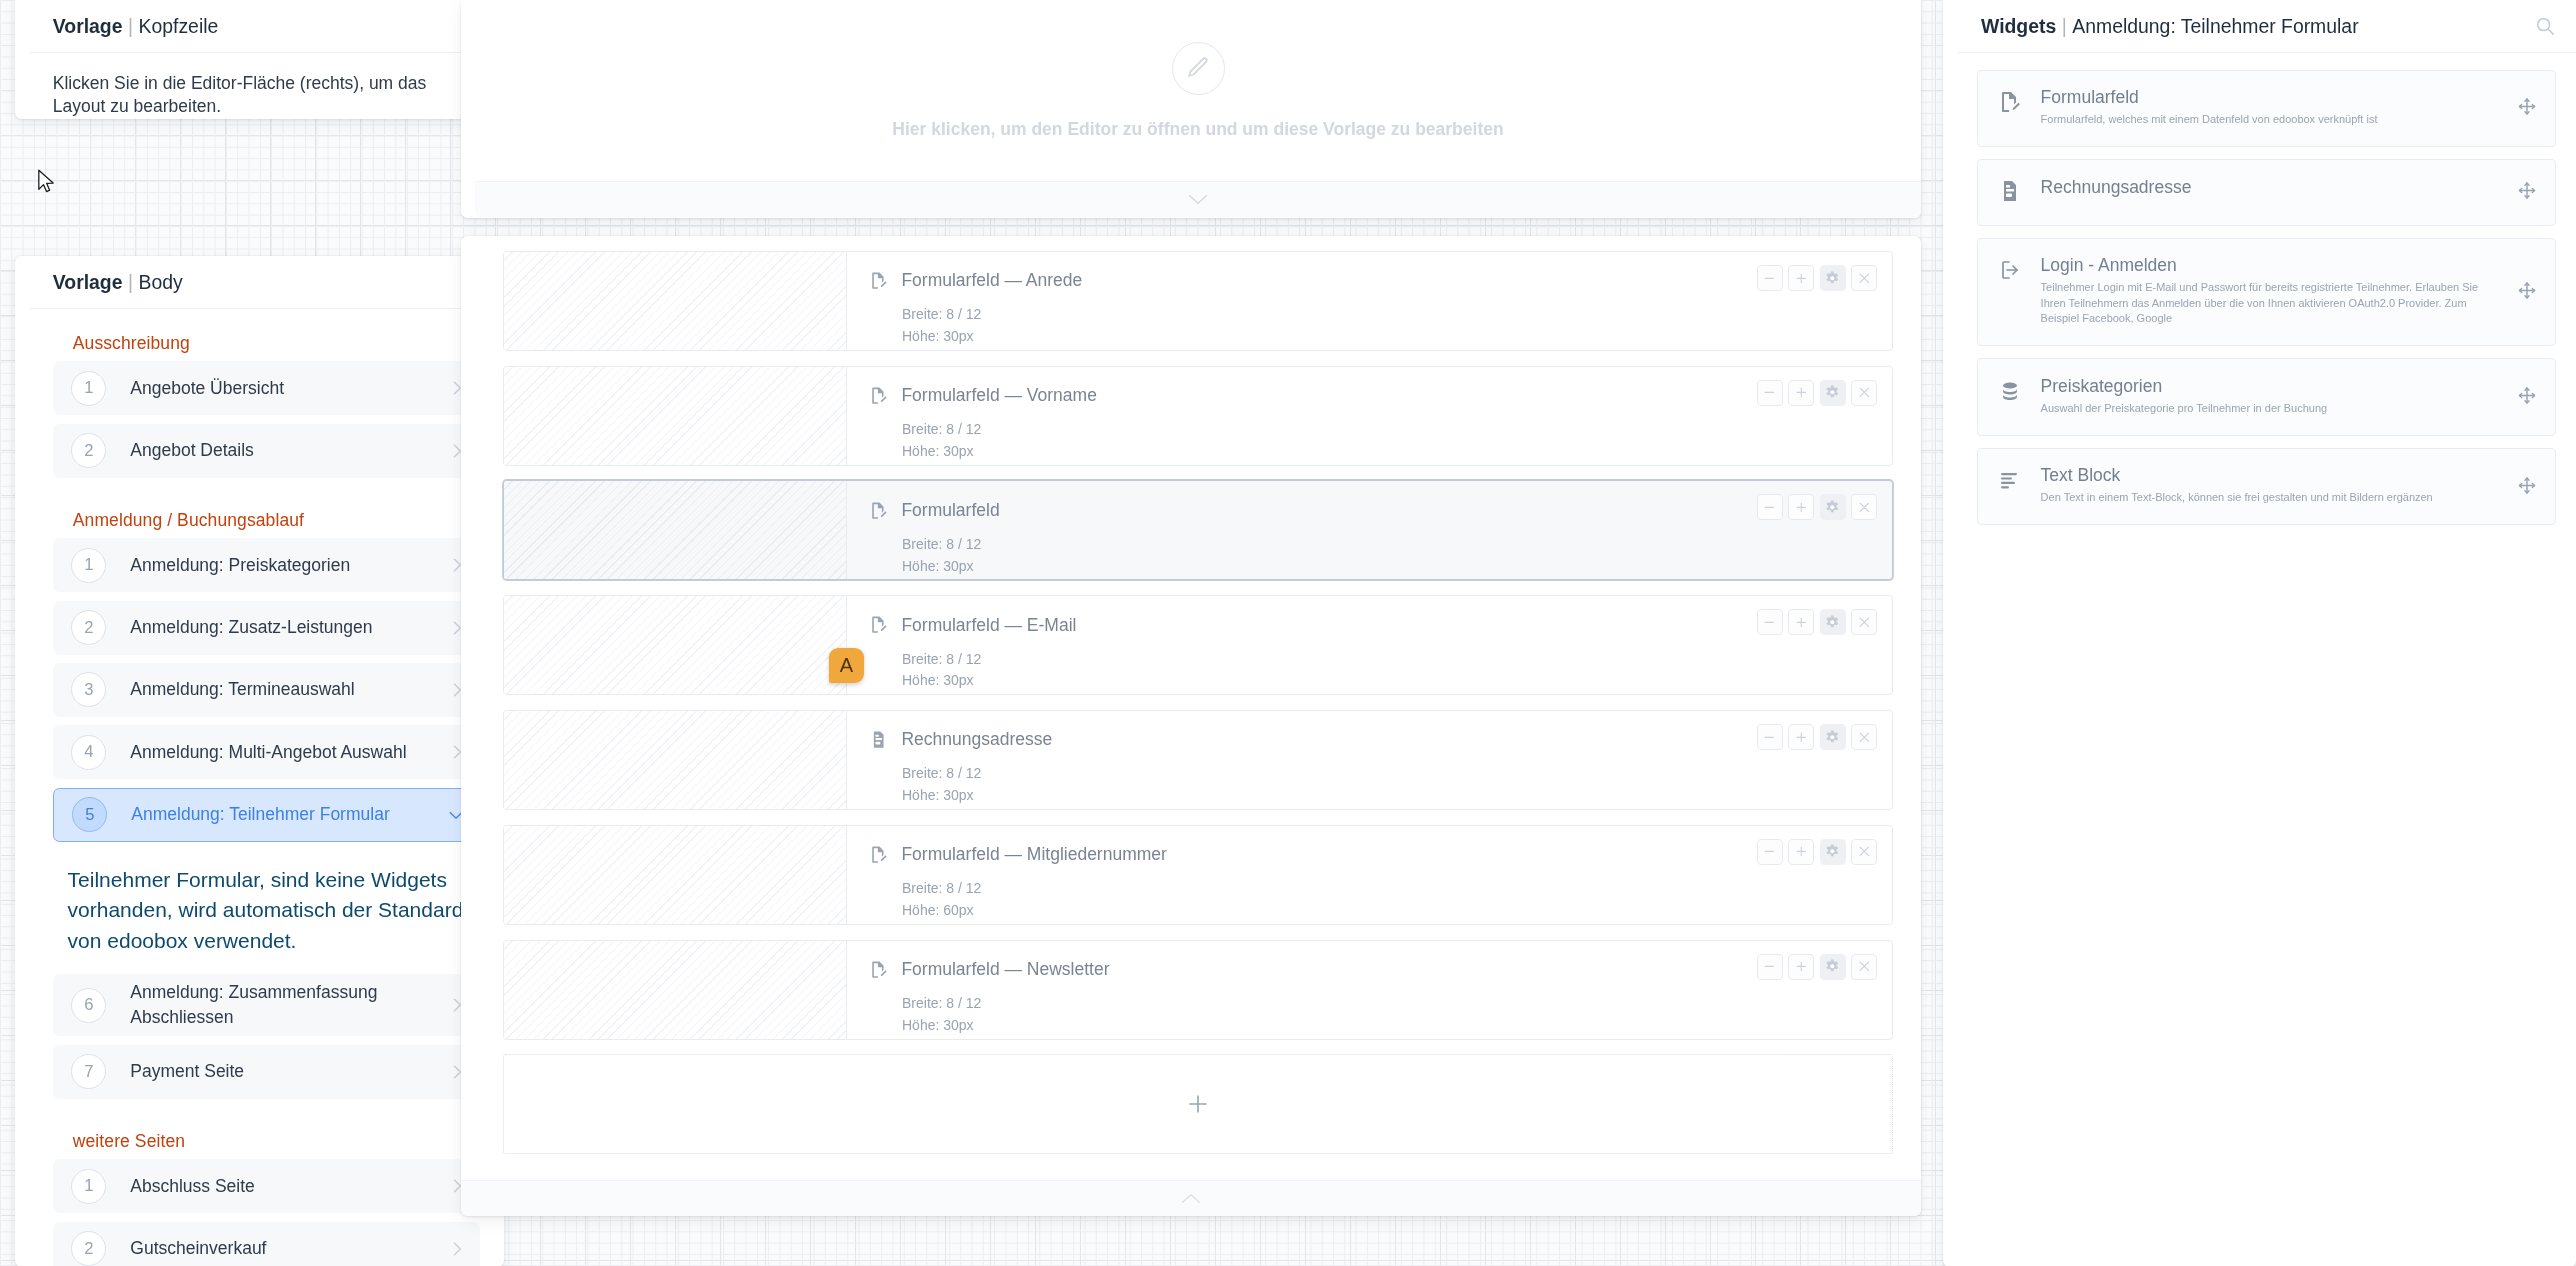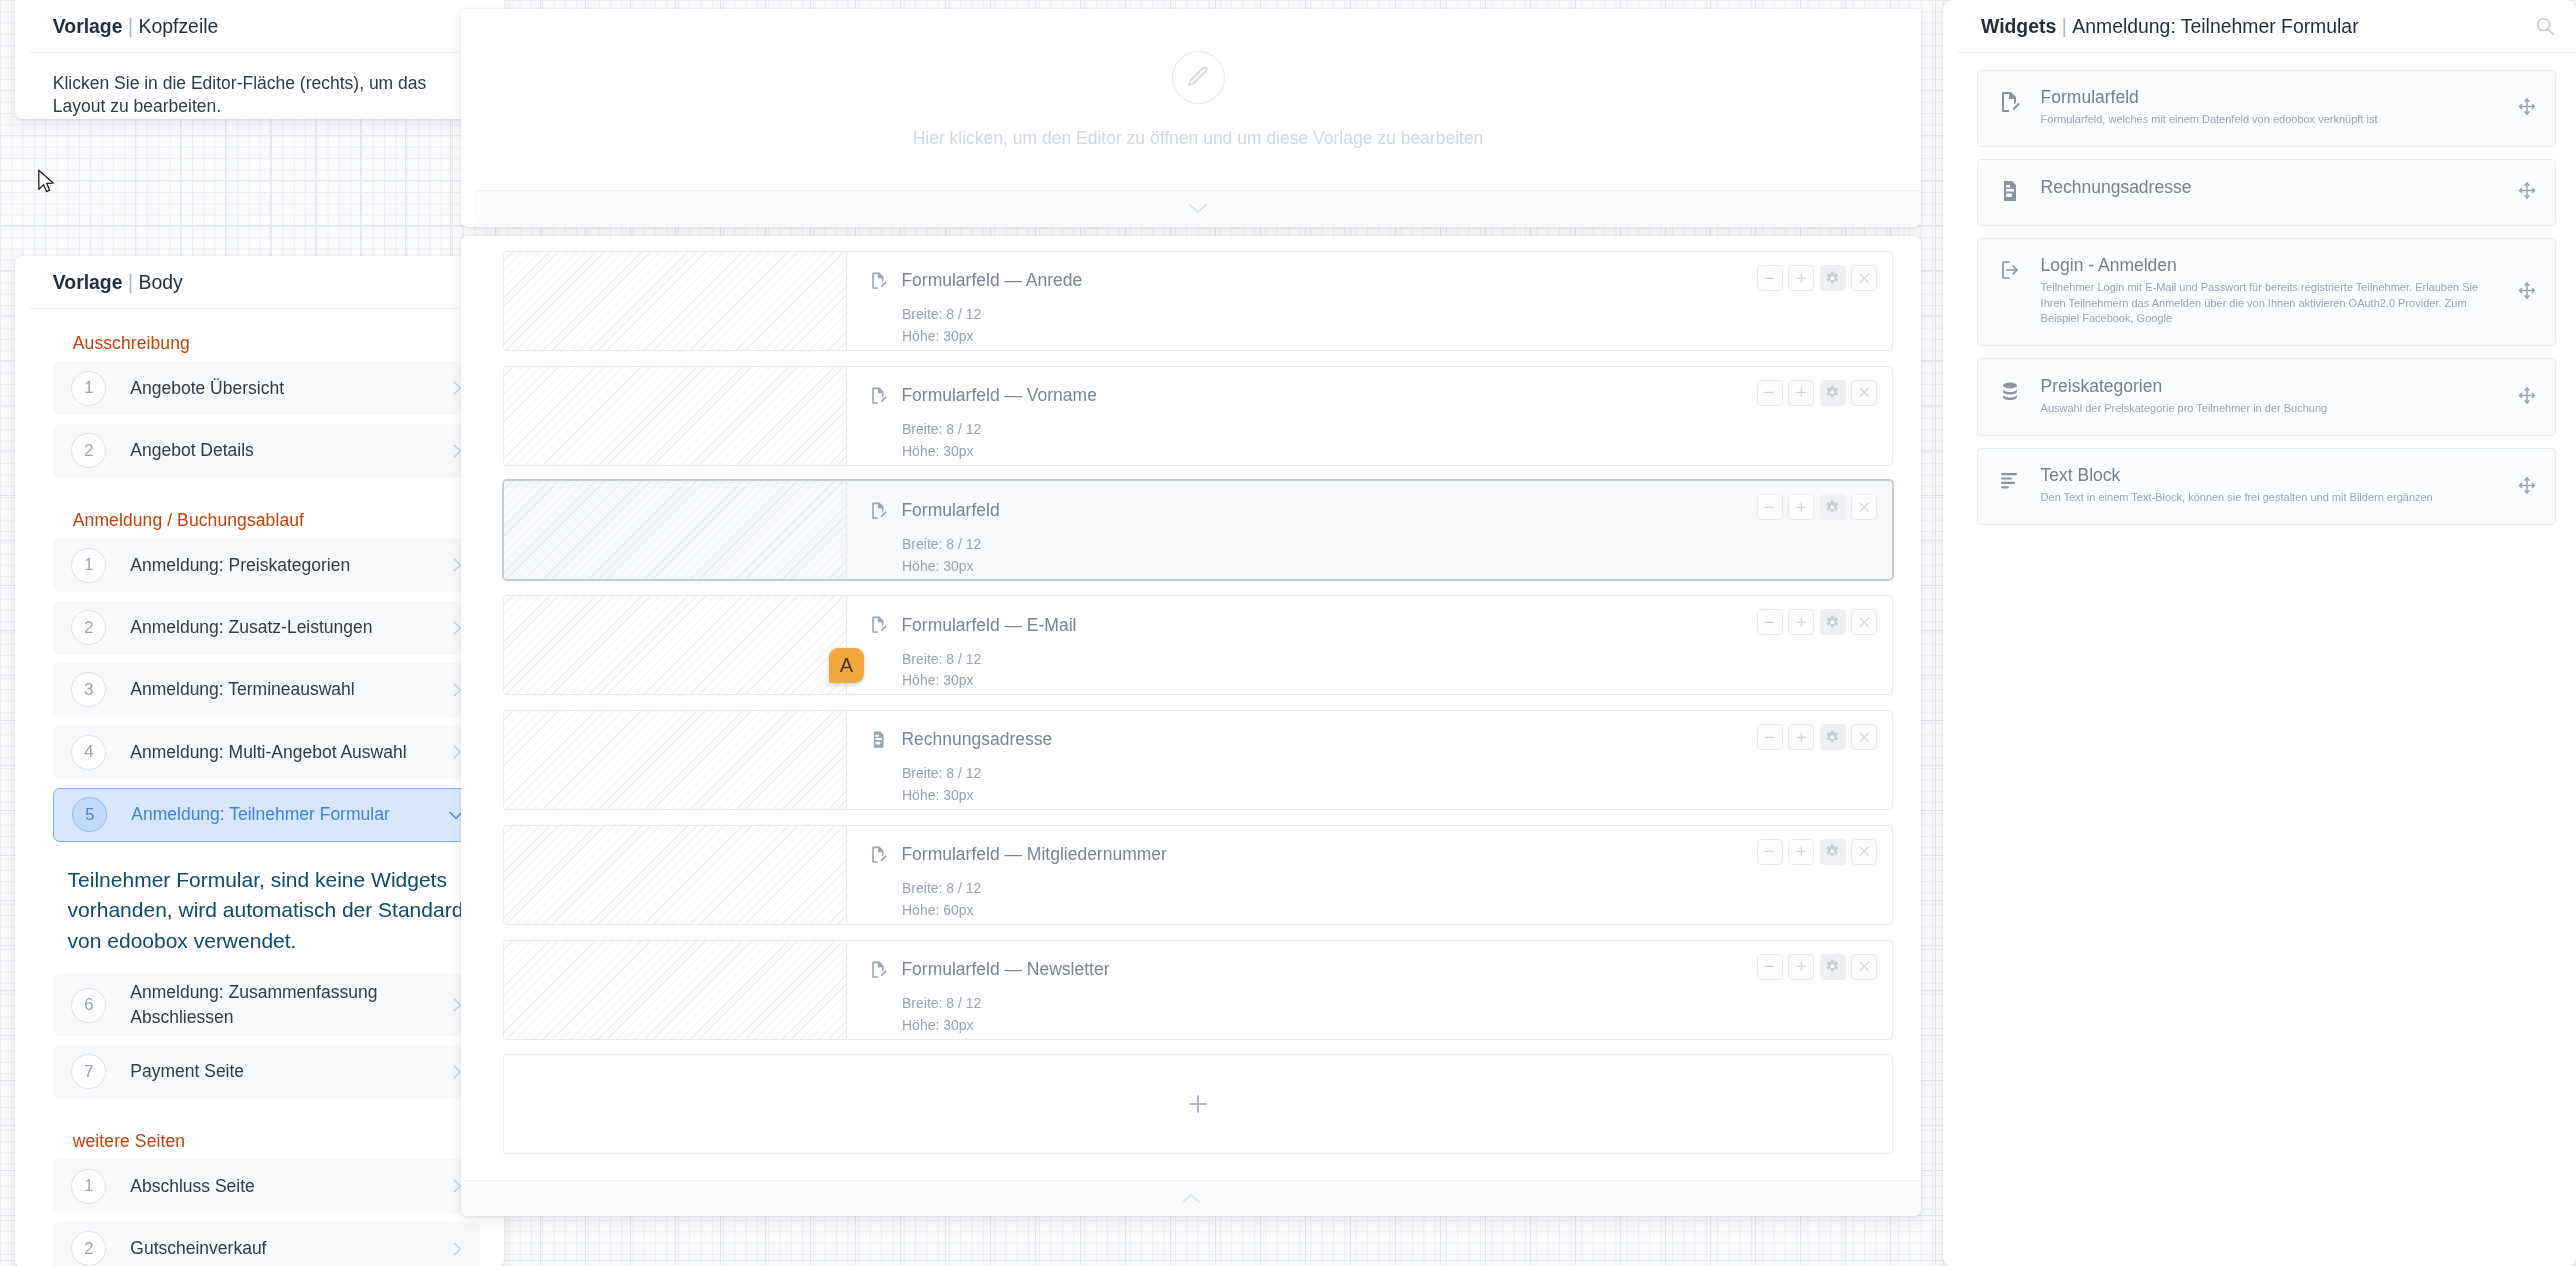--- a/index.html
+++ b/index.html
@@ -90,21 +90,21 @@
   .nav-item.active .num { background: #c1dafd; border-color: #8fbcf8; color: #4a7fc9; }
   .nav-item.active .label { color: #3d80e8; }
   .nav-item.active .chev { color: #4a88e6; }
   .nav-note {
     font-size: 21px; line-height: 1.45;
     color: #0c4a6e;
     padding: 14.8px 3.7px 18.5px 14.8px;
   }
 
   
-  #previewcard { left: 461px; top: 9px; width: 1460px; height: 218px; border-top-left-radius:0;border-top-right-radius:0;}
+  #previewcard { left: 461px; top: 0px; width: 1460px; height: 218px; border-top-left-radius:0;border-top-right-radius:0;font-weight:bold;}
   #previewcard .inner {
     height: 181px;
     display: flex; flex-direction: column;
     align-items: center; justify-content: center;
   }
   .pencil-circle {
     width: 53px; height: 53px; border-radius: 50%;
     border: 1.4px solid #e3e7ec;
     display: flex; align-items: center; justify-content: center;
     margin-bottom: 24px;
@@ -185,21 +185,21 @@
     margin: 11px 28px 0 28px;
     height: 100px;
     border: 1.4px dotted #d8dce2;
     border-radius: 2.8px;
     display: flex; align-items: center; justify-content: center;
     cursor: pointer;
   }
   #editorcard .collapse-bar { position: absolute; left: 0; right: 0; bottom: 0; }
 
   
-  #widgetpanel { left: 1943px; top: 0px; width: 633px; height: 1267px; border-top-left-radius:0; border-top-right-radius:0; overflow:hidden;border-radius:9px;}
+  #widgetpanel { left: 1943px; top: 0px; width: 633px; height: 1267px; border-top-left-radius:0; border-top-right-radius:0; overflow:hidden;}
   #widgetpanel .card-head { justify-content: space-between; padding-right: 20px;}
   #widgetpanel .whead-text { display:flex; align-items:center;}
   .wlist { padding: 16.6px 20px; }
   .witem {
     position: relative;
     display: flex;
     gap: 16.6px;
     border: 0.9px solid #e8ebef;
     border-radius: 4.6px;
     background: #fbfcfd;

